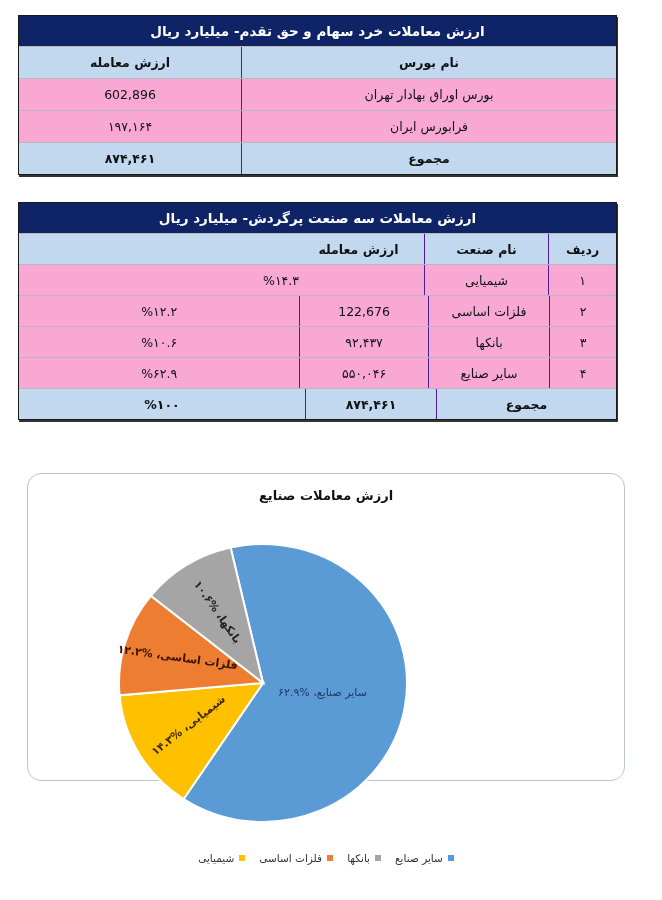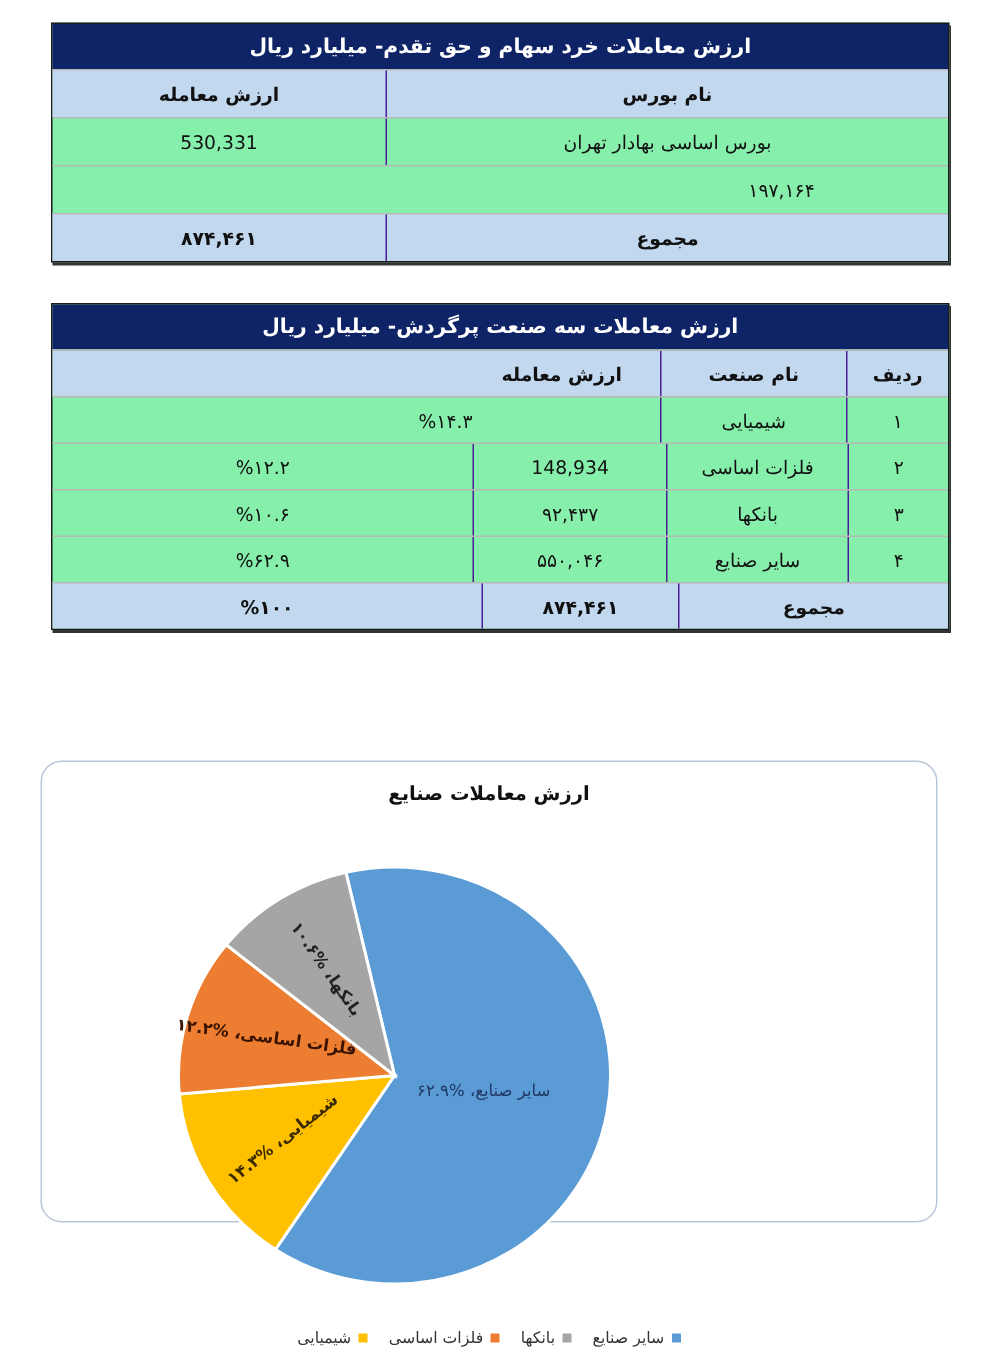--- a/index.html
+++ b/index.html
@@ -1,63 +1,64 @@
 <!DOCTYPE html>
 <html><head>
 <meta charset="utf-8">
 <style>
   html, body { margin: 0; padding: 0; background: #ffffff; }
   body { width: 662px; height: 900px; position: relative; overflow: hidden;
          font-family: "DejaVu Sans", sans-serif; color: #111; }
-  .tbl { position: absolute; left: 34px; width: 597px; border: 1.5px solid #1a1a1a;
-         box-shadow: 1px 2px 0 #333; background: #86efac; direction: rtl; }
+  .tbl { position: absolute; left: 18px; width: 597px; border: 1.5px solid #1a1a1a;
+         box-shadow: 1px 2px 0 #333; background: #f9a8d4; direction: rtl; }
   .tbl .title { background: #0f2466; color: #fff; font-weight: bold; font-size: 13.5px;
                 text-align: center; height: 30px; line-height: 30px; }
   .tbl .row { display: flex; border-top: 1px solid #b8b8b8; }
   .tbl .cell { text-align: center; font-size: 12.5px; border-left: 1px solid #4c1d95;
                box-sizing: border-box; display: flex; align-items: center; justify-content: center; }
   .tbl .cell:last-child { border-left: none; }
   .tbl .hdr { background: #c2d8ee; font-weight: bold; font-size: 13px; }
   .tbl .sum { background: #c2d8ee; font-weight: bold; font-size: 13.5px; }
   #t1 { top: 15px; }
   #t1 .row { height: 31px; }
   #t1 .c-name { width: 375px; }
   #t1 .c-val { width: 222px; }
   #t2 { top: 202px; }
   #t2 .row { height: 30px; }
   #t2 .c-idx { width: 68px; }
   #t2 .c-ind { width: 124px; }
   #t2 .c-val { width: 131px; }
   #t2 .c-pct { width: 286px; }
   #t2 .sum .c-merge { width: 180px; }
   .chartbox { position: absolute; left: 27px; top: 473px; width: 598px; height: 308px;
-              border: 1.5px solid #b9c6d8; border-radius: 14px; box-sizing: border-box; background: #fff; margin-top: 34px; }
+              border: 1.5px solid #b9c6d8; border-radius: 14px; box-sizing: border-box; background: #fff; }
   .chart-title { position: absolute; top: 14px; left: 0; width: 100%; text-align: center;
                  font-weight: bold; font-size: 13px; direction: rtl; }
   .legend { position: absolute; top: 378px; left: 0; width: 100%; display: flex; justify-content: center;
             direction: rtl; font-size: 10.5px; color: #333; gap: 14px; }
   .legend .li { display: flex; align-items: center; gap: 5px; }
   .legend .sw { width: 6px; height: 6px; display: inline-block; }
   svg.pie { position: absolute; left: 0; top: 0; }
   .plabel { font-size: 11px; font-family: "DejaVu Sans", sans-serif; }
 </style>
 </head>
 <body>
 
 <div class="tbl" id="t1">
   <div class="title">ارزش معاملات خرد سهام و حق تقدم- میلیارد ریال</div>
   <div class="row hdr">
     <div class="cell c-name">نام بورس</div>
     <div class="cell c-val">ارزش معامله</div>
   </div>
   <div class="row">
-    <div class="cell c-name">بورس اساسی بهادار تهران</div>
-    <div class="cell c-val">530,331</div>
+    <div class="cell c-name">بورس اوراق بهادار تهران</div>
+    <div class="cell c-val">602,896</div>
   </div>
   <div class="row">
+    <div class="cell c-name">فرابورس ایران</div>
     <div class="cell c-val">۱۹۷,۱۶۴</div>
   </div>
   <div class="row sum">
     <div class="cell c-name">مجموع</div>
     <div class="cell c-val">۸۷۴,۴۶۱</div>
   </div>
 </div>
 
 <div class="tbl" id="t2">
   <div class="title">ارزش معاملات سه صنعت پرگردش- میلیارد ریال</div>
@@ -67,21 +68,21 @@
     <div class="cell c-val">ارزش معامله</div>
   </div>
   <div class="row">
     <div class="cell c-idx">۱</div>
     <div class="cell c-ind">شیمیایی</div>
     <div class="cell c-pct">%۱۴.۳</div>
   </div>
   <div class="row">
     <div class="cell c-idx">۲</div>
     <div class="cell c-ind">فلزات اساسی</div>
-    <div class="cell c-val">148,934</div>
+    <div class="cell c-val">122,676</div>
     <div class="cell c-pct">%۱۲.۲</div>
   </div>
   <div class="row">
     <div class="cell c-idx">۳</div>
     <div class="cell c-ind">بانکها</div>
     <div class="cell c-val">۹۲,۴۳۷</div>
     <div class="cell c-pct">%۱۰.۶</div>
   </div>
   <div class="row">
     <div class="cell c-idx">۴</div>

